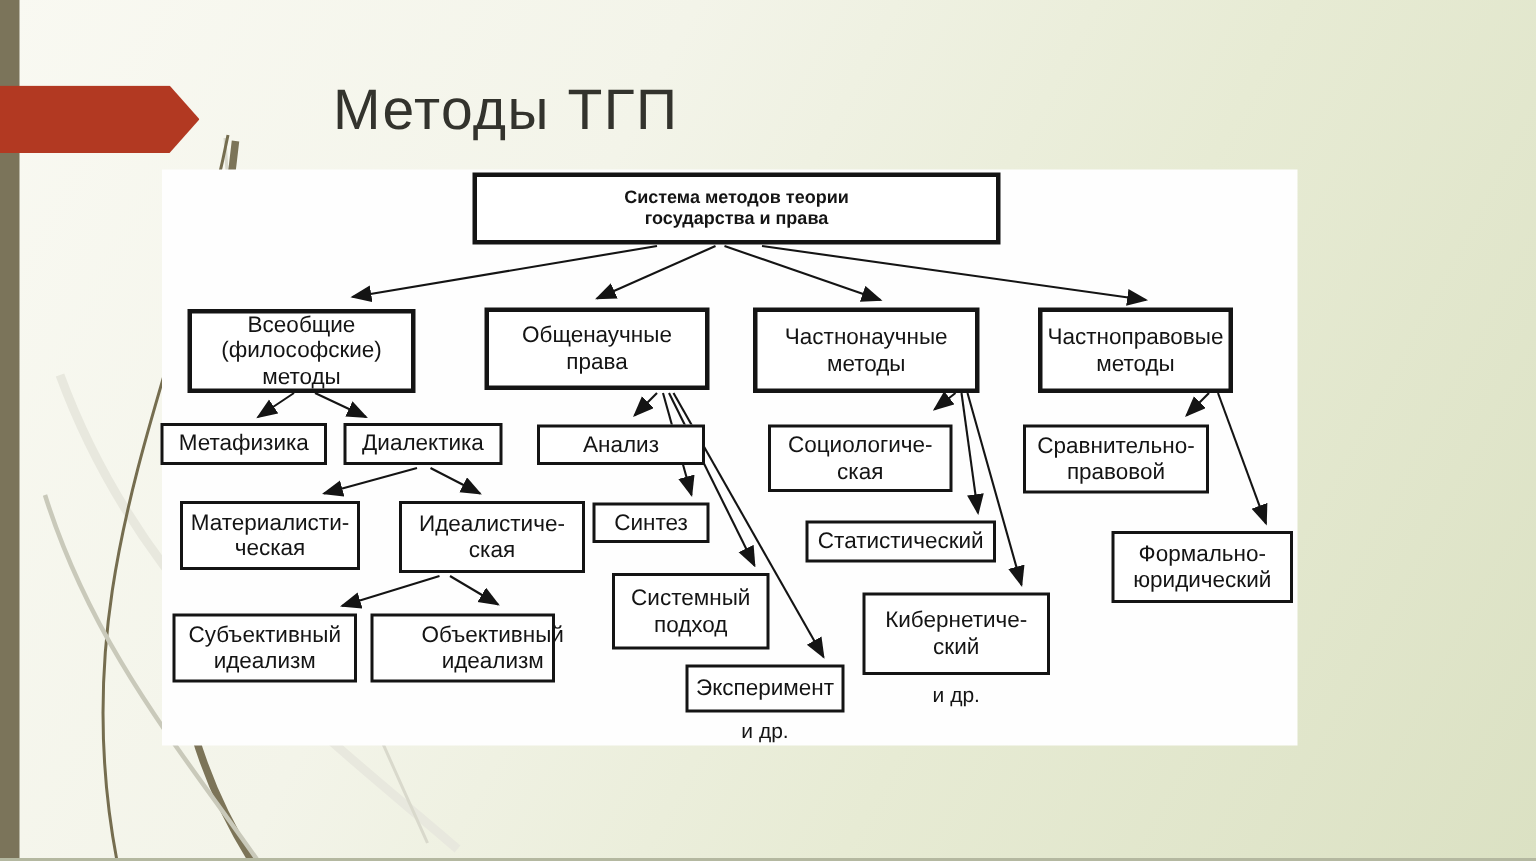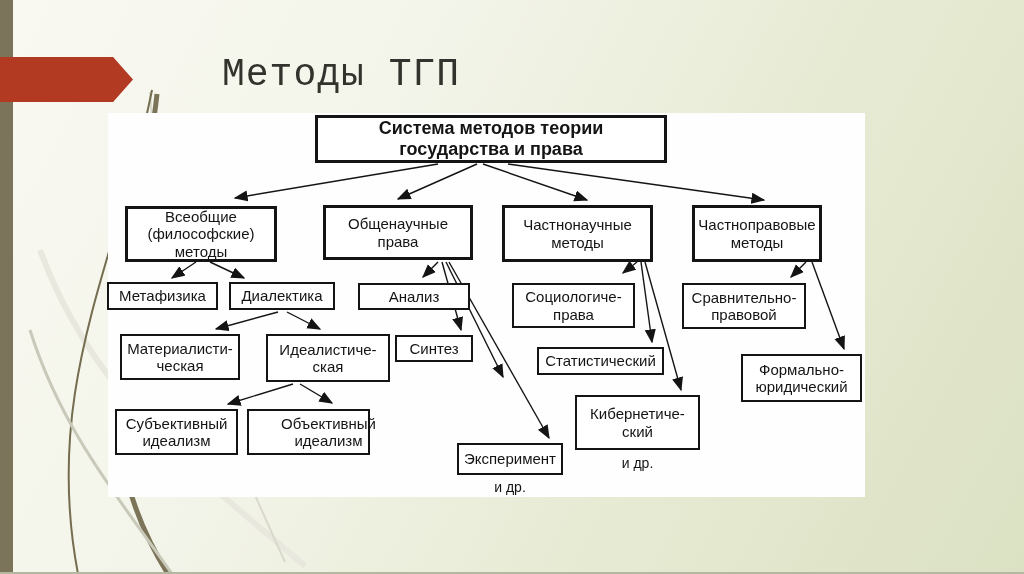--- a/index.html
+++ b/index.html
@@ -17,36 +17,36 @@
     background:#7b745a; z-index:1;
   }
   #red-arrow {
     position:absolute; left:0; top:57px; width:133px; height:45px;
     background:#b23922; z-index:2;
     clip-path:polygon(0 0, 85% 0, 100% 50%, 85% 100%, 0 100%);
   }
   #stems { position:absolute; left:0; top:0; z-index:0; }
   #page-title {
     position:absolute; left:222px; top:53px; z-index:2;
-    font-size:38px; letter-spacing:1px; color:#33332d;font-family:Liberation Mono, monospace;
+    font-size:38px; letter-spacing:1px; color:#33332d;
   }
   #panel {
     position:absolute; left:108px; top:113px; width:757px; height:384px;
     background:#fefefe; z-index:1;
   }
   #arrows { position:absolute; left:0; top:0; z-index:2; }
   .box {
     position:absolute; z-index:2; box-sizing:border-box;
     background:#ffffff; border:2px solid #141414;
     display:flex; align-items:center; justify-content:center;
     text-align:center; white-space:pre-line;
     font-size:15px; line-height:1.15; color:#141414;
   }
   .thick { border-width:3px; }
-  .bold  { font-weight:bold; font-size:18px; }
+  .bold  { font-weight:bold; font-size:12px; }
   .etc {
     position:absolute; z-index:2; font-size:14px; color:#141414;
     text-align:center; white-space:pre-line;
   }
 </style>
 </head>
 <body>
 
 <div id="stage">
 
@@ -113,25 +113,27 @@
   <div class="box" style="left:120px; top:334px; width:120px; height:46px;">Материалисти-
 ческая</div>
   <div class="box" style="left:246px; top:334px; width:124px; height:48px;margin-left:20px;">Идеалистиче-
 ская</div>
   <div class="box" style="left:115px; top:409px; width:123px; height:46px;">Субъективный
 идеализм</div>
   <div class="box" style="left:247px; top:409px; width:123px; height:46px;padding-left:40px;">Объективный
 идеализм</div>
 
   <div class="box" style="left:395px; top:335px; width:78px; height:27px;">Синтез</div>
+  <div class="box" style="left:408px; top:382px; width:105px; height:51px;">Системный
+подход</div>
   <div class="box" style="left:457px; top:443px; width:106px; height:32px;">Эксперимент</div>
   <div class="etc" style="left:475px; top:479px; width:70px;">и др.</div>
 
   <div class="box" style="left:512px; top:283px; width:123px; height:45px;">Социологиче-
-права</div>
+ская</div>
   <div class="box" style="left:537px; top:347px; width:127px; height:28px;">Статистический</div>
   <div class="box" style="left:575px; top:395px; width:125px; height:55px;">Кибернетиче-
 ский</div>
   <div class="etc" style="left:600px; top:455px; width:75px;">и др.</div>
 
   <div class="box" style="left:682px; top:283px; width:124px; height:46px;">Сравнительно-
 правовой</div>
   <div class="box" style="left:741px; top:354px; width:121px; height:48px;">Формально-
 юридический</div>
 

